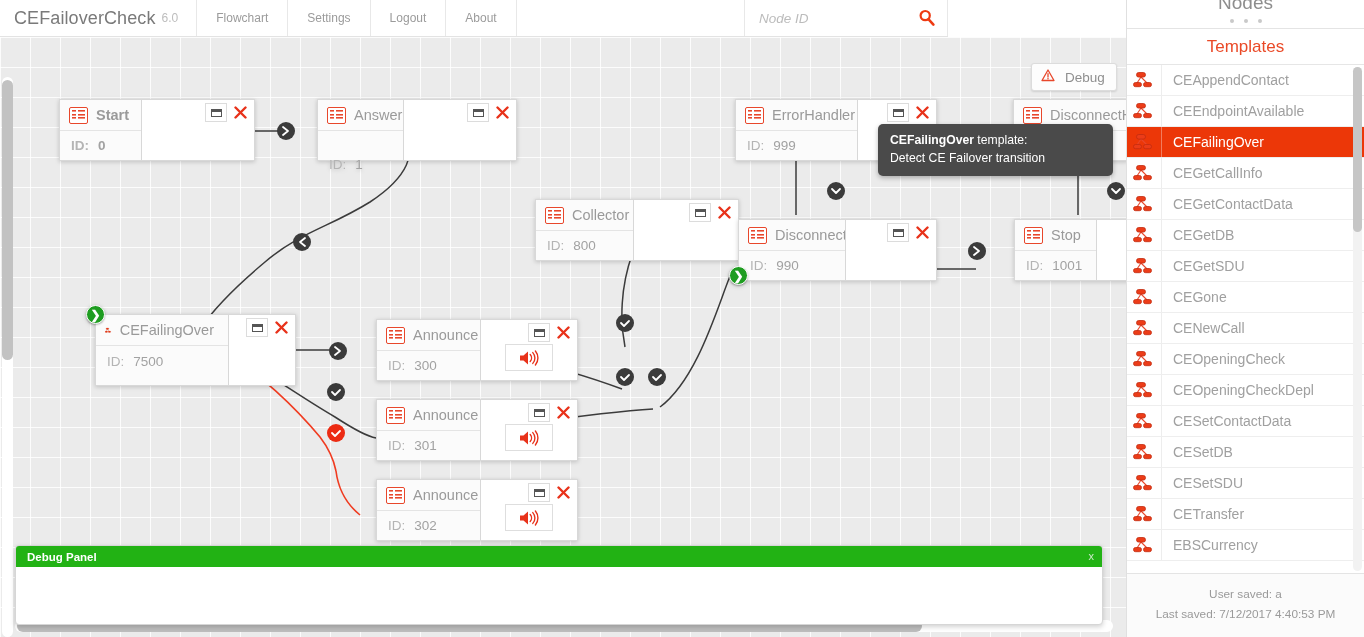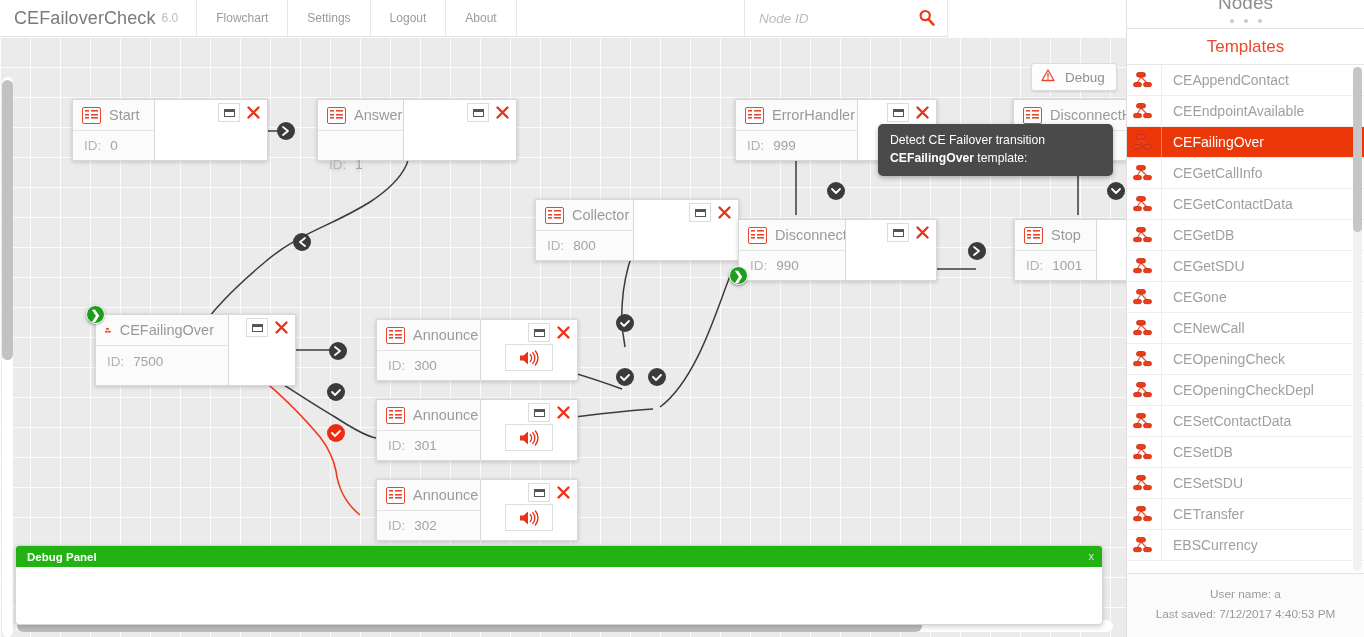--- a/index.html
+++ b/index.html
@@ -304,21 +304,21 @@
 
         <circle cx="977" cy="214" r="9" fill="#3b3b3b"></circle>
         <path d="M974,210 l5,4 l-5,4" fill="none" stroke="#fff" stroke-width="1.8" stroke-linecap="round" stroke-linejoin="round"></path>
 
         <circle cx="1116" cy="154" r="9" fill="#3b3b3b"></circle>
         <path d="M1112,152 l4,4 l4,-4" fill="none" stroke="#fff" stroke-width="1.8" stroke-linecap="round" stroke-linejoin="round"></path>
       </g>
     </svg>
 
     <div id="node-layer">
-        <div class="node" style="left: 72px; top: 62px;">
+        <div class="node" style="left: 59px; top: 62px; font-weight: bold;">
           <div class="node-left" style="width: 82px; height: 62px;">
             <div class="node-head">
               <span class="icn-doc"></span>
               <span class="node-title">Start</span>
             </div>
             <div class="node-id">
               <span class="node-id-lab">ID:</span>
               <span class="node-id-val">0</span>
             </div>
           </div>
@@ -600,24 +600,24 @@
         <svg width="14" height="13" viewBox="0 0 14 13">
           <path d="M7,1 L13,11.5 L1,11.5 Z" fill="none" stroke="#e8472b" stroke-width="1.3" stroke-linejoin="round"></path>
           <line x1="7" y1="4.7" x2="7" y2="8.1" stroke="#e8472b" stroke-width="1.3" stroke-linecap="round"></line>
           <circle cx="7" cy="9.7" r=".8" fill="#e8472b"></circle>
         </svg>
       </span>
       <span>Debug</span>
     </div>
 
     <div class="tooltip">
-      <div>Detect CE Failover transition</div>
       <div>
         <b>CEFailingOver</b><span> template:</span>
       </div>
+      <div>Detect CE Failover transition</div>
     </div>
 
     <div class="debug-panel">
       <div class="dp-head">
         <span class="dp-title">Debug Panel</span>
         <span class="dp-x">x</span>
       </div>
     </div>
 
     <div class="vscroll-track"></div>
@@ -829,18 +829,18 @@
               <rect x="0.5" y="11.5" width="8" height="4.2" rx="2" fill="#ec3c18" stroke="#c32c10" stroke-width=".8"></rect>
               <rect x="10.5" y="11.5" width="8" height="4.2" rx="2" fill="#ec3c18" stroke="#c32c10" stroke-width=".8"></rect>
             </svg>
           </div>
           <span class="sb-label">EBSCurrency</span>
         </div>
         <div class="sb-vscroll-track"></div>
       <div class="sb-vscroll-thumb"></div>
     </div>
     <div class="sb-foot">
-      <div>User name: a</div>
+      <div>User saved: a</div>
       <div>Last saved: 7/12/2017 4:40:53 PM</div>
     </div>
   </div>
 
 </div>
 
 </body></html>

